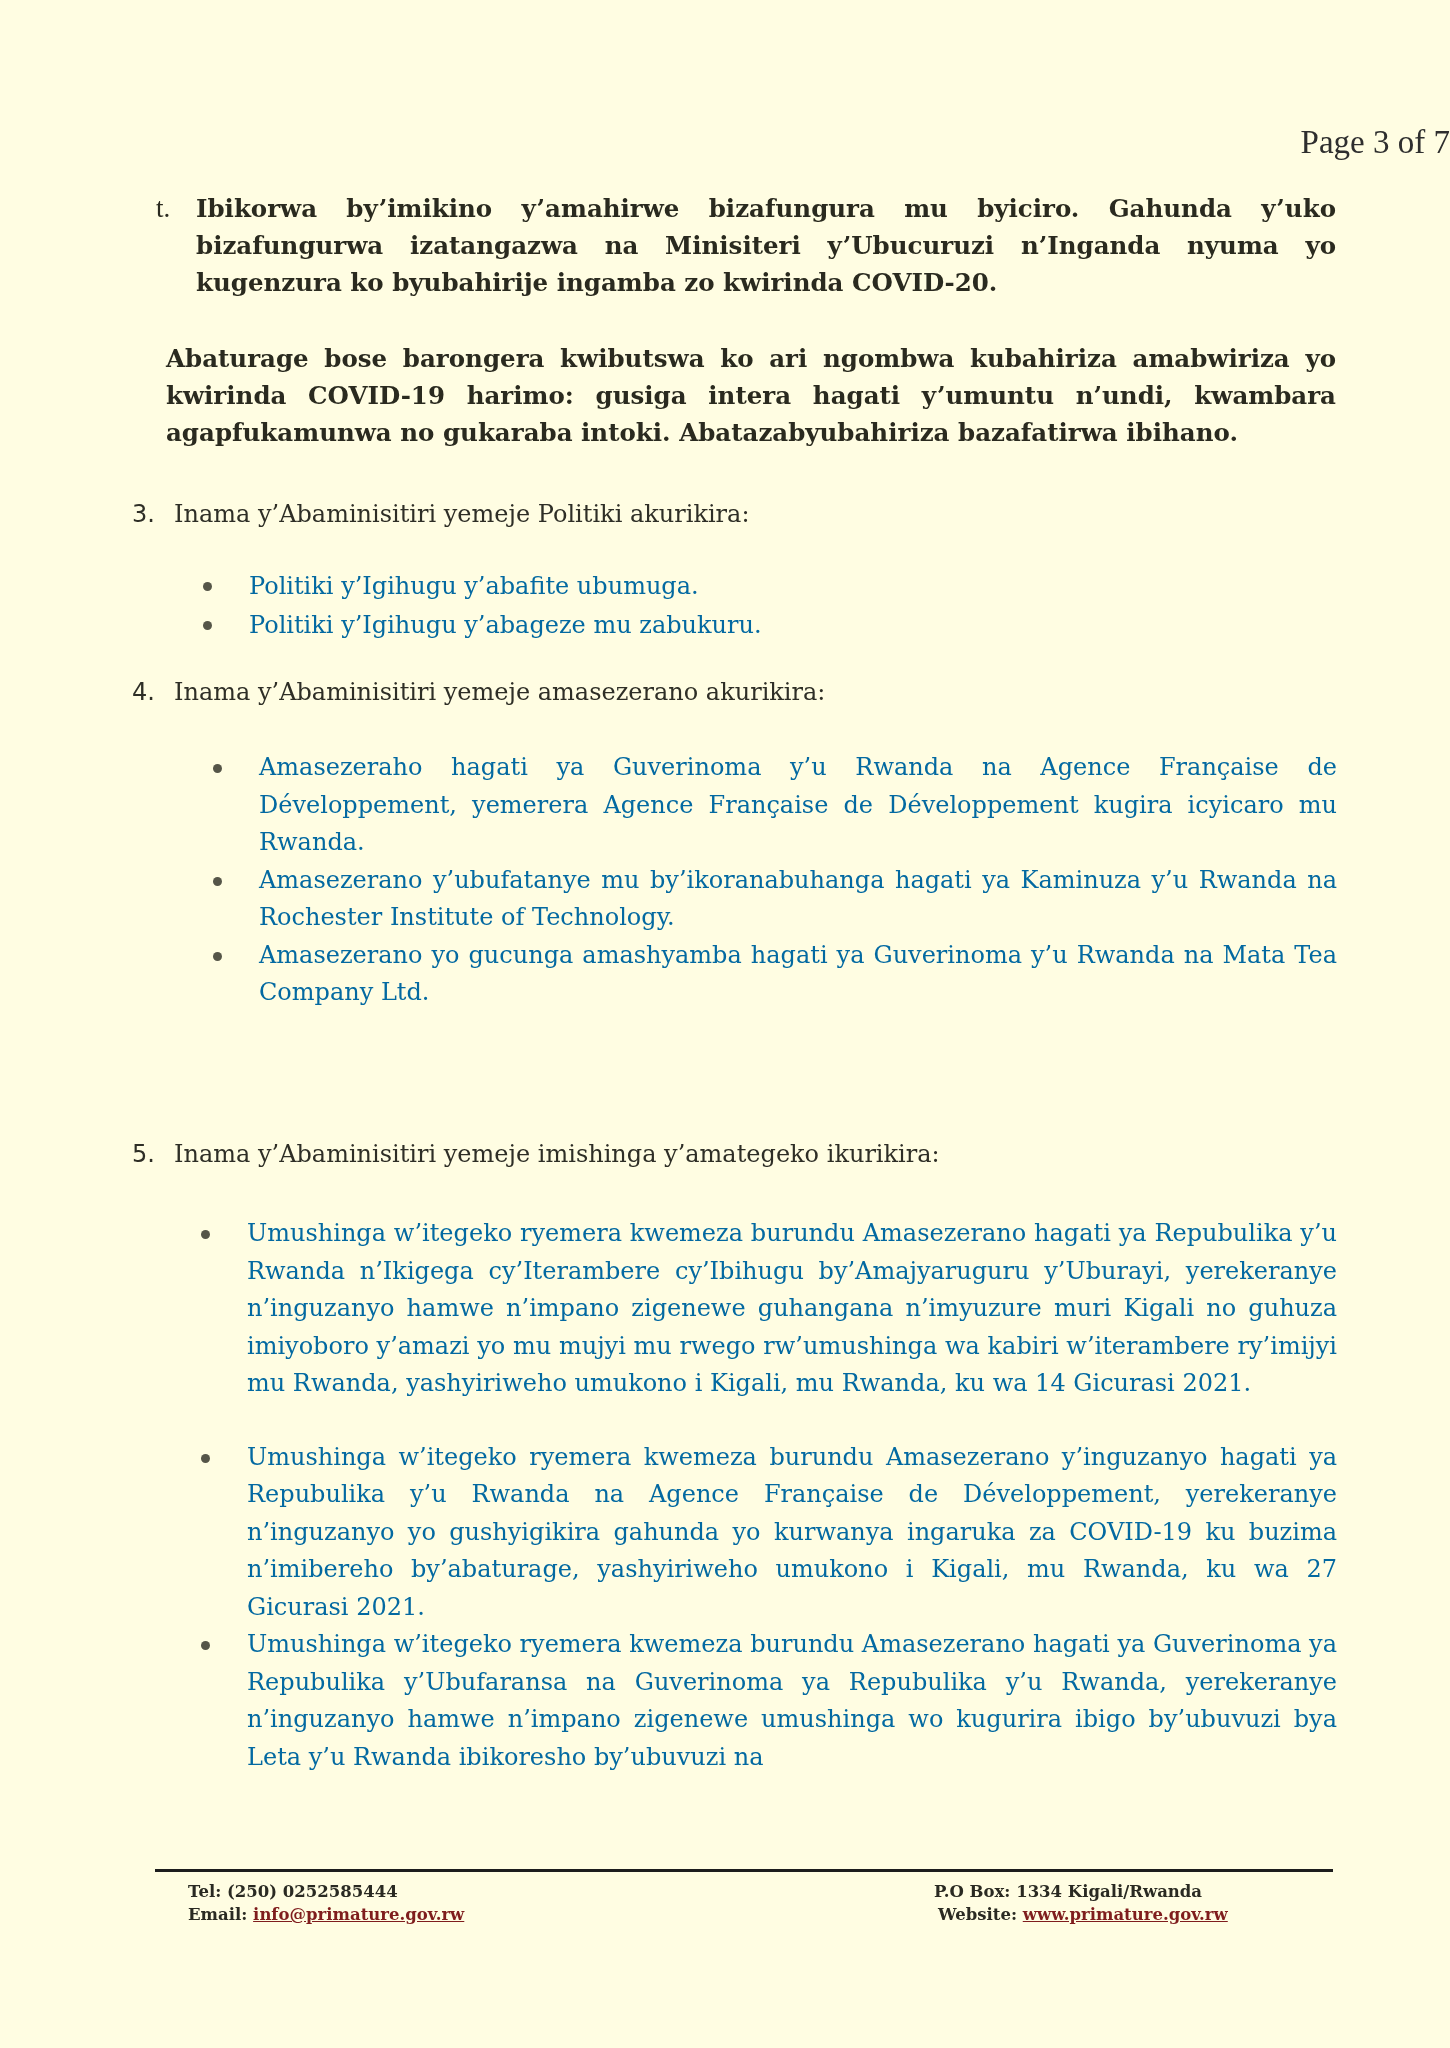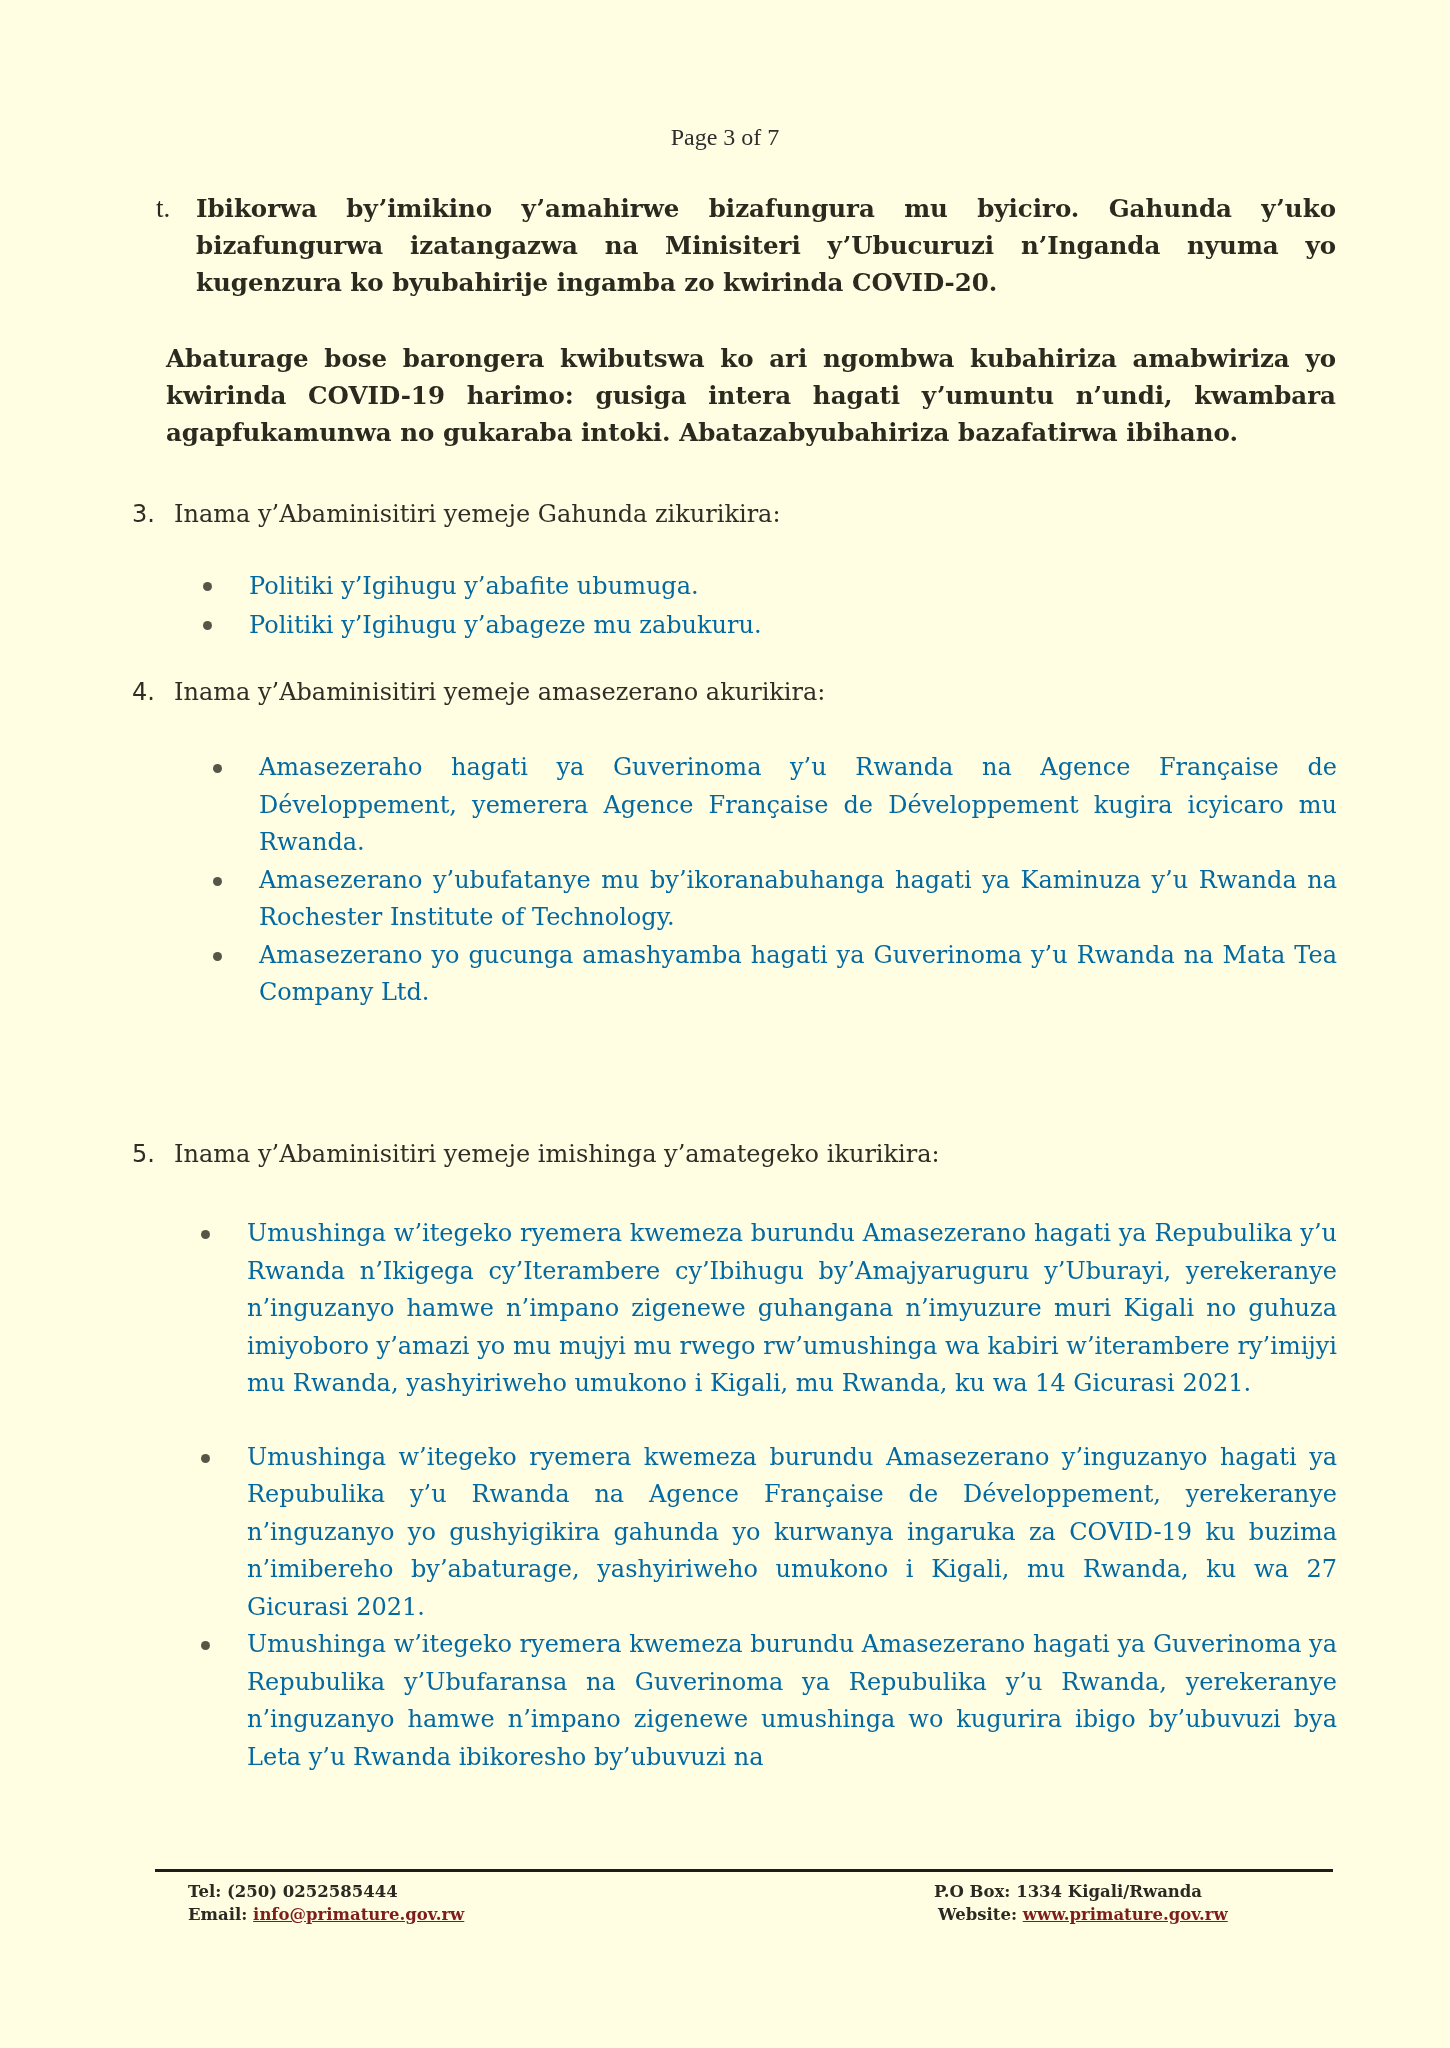--- a/index.html
+++ b/index.html
@@ -12,23 +12,23 @@
     body {
       position: relative;
       color: #2a2a22;
       font-family: "DejaVu Serif", serif;
     }
     .page-number {
       position: absolute;
       top: 124px;
       left: 0;
       width: 1450px;
-      text-align: center;
+      text-align: right;
       font-family: "Liberation Serif", serif;
-      font-size: 24px;
+      font-size: 33px;
       color: #2e2e2e;
     }
     .bold-block {
       font-family: "DejaVu Serif", serif;
       font-weight: bold;
       font-size: 24.5px;
       line-height: 37px;
       text-align: justify;
       color: #2a2a1f;
     }
@@ -135,21 +135,21 @@
   <div class="text">Ibikorwa by’imikino y’amahirwe bizafungura mu byiciro. Gahunda y’uko bizafungurwa izatangazwa na Minisiteri y’Ubucuruzi n’Inganda nyuma yo kugenzura ko byubahirije ingamba zo kwirinda COVID-20.</div>
 </div>
 
 <div class="reminder bold-block">
   <div class="text">Abaturage bose barongera kwibutswa ko ari ngombwa kubahiriza amabwiriza yo kwirinda COVID-19 harimo: gusiga intera hagati y’umuntu n’undi, kwambara agapfukamunwa no gukaraba intoki. Abatazabyubahiriza bazafatirwa ibihano.</div>
 </div>
 
 <div class="section" id="s3">
   <div class="section-heading">
     <span class="num">3.</span>
-    <span class="label">Inama y’Abaminisitiri yemeje Gahunda zikurikira:</span>
+    <span class="label">Inama y’Abaminisitiri yemeje Politiki akurikira:</span>
   </div>
   <ul class="bullets">
     <li><span class="dot"></span><span>Politiki y’Igihugu y’abafite ubumuga.</span></li>
     <li><span class="dot"></span><span>Politiki y’Igihugu y’abageze mu zabukuru.</span></li>
   </ul>
 </div>
 
 <div class="section" id="s4">
   <div class="section-heading">
     <span class="num">4.</span>

